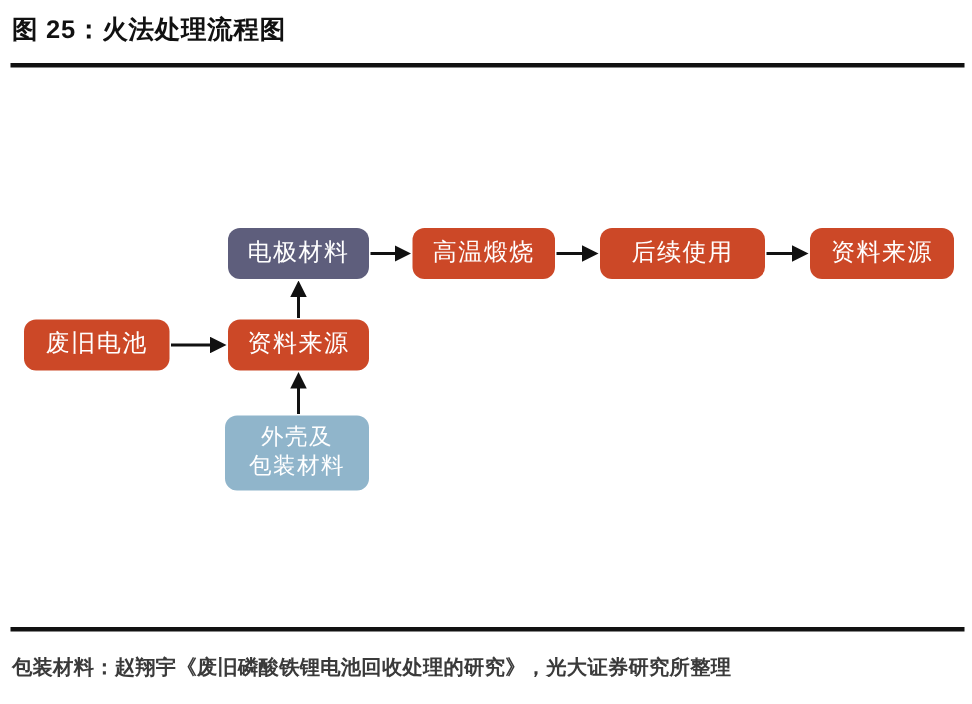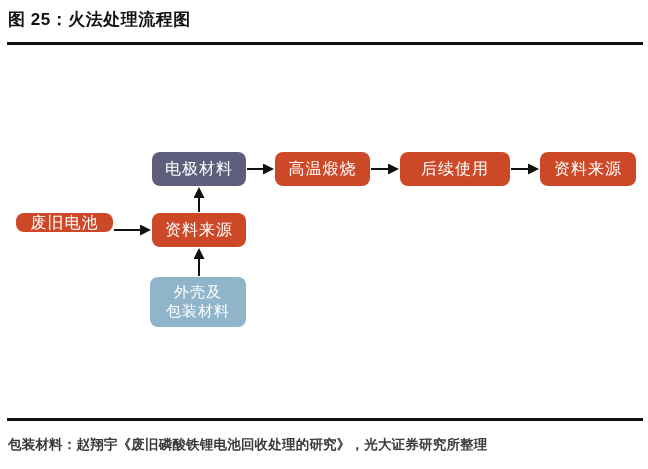--- a/index.html
+++ b/index.html
@@ -39,21 +39,21 @@
     line-height: 1.25;
   }
   .node-red   { background: #cc4827; }
   .node-slate { background: #5e5e7c; }
   .node-blue  { background: #90b5cb; }
 
   .n-electrode   { left: 152px; top: 152px; width: 94px;  height: 34px; }
   .n-calcination { left: 275px; top: 152px; width: 95px;  height: 34px; }
   .n-oxide       { left: 400px; top: 152px; width: 110px; height: 34px; }
   .n-reuse       { left: 540px; top: 152px; width: 96px;  height: 34px; }
-  .n-battery     { left: 16px;  top: 213px; width: 97px;  height: 19px; }
+  .n-battery     { left: 16px;  top: 213px; width: 97px;  height: 34px; }
   .n-disassembly { left: 152px; top: 213px; width: 94px;  height: 34px; }
   .n-shell       { left: 150px; top: 277px; width: 96px;  height: 50px; font-size: 15px; }
 
   .arrow-layer { position: absolute; left: 0; top: 0; width: 648px; height: 469px; pointer-events: none; }
 </style>
 </head>
 <body>
 
 <div class="stage">
 

